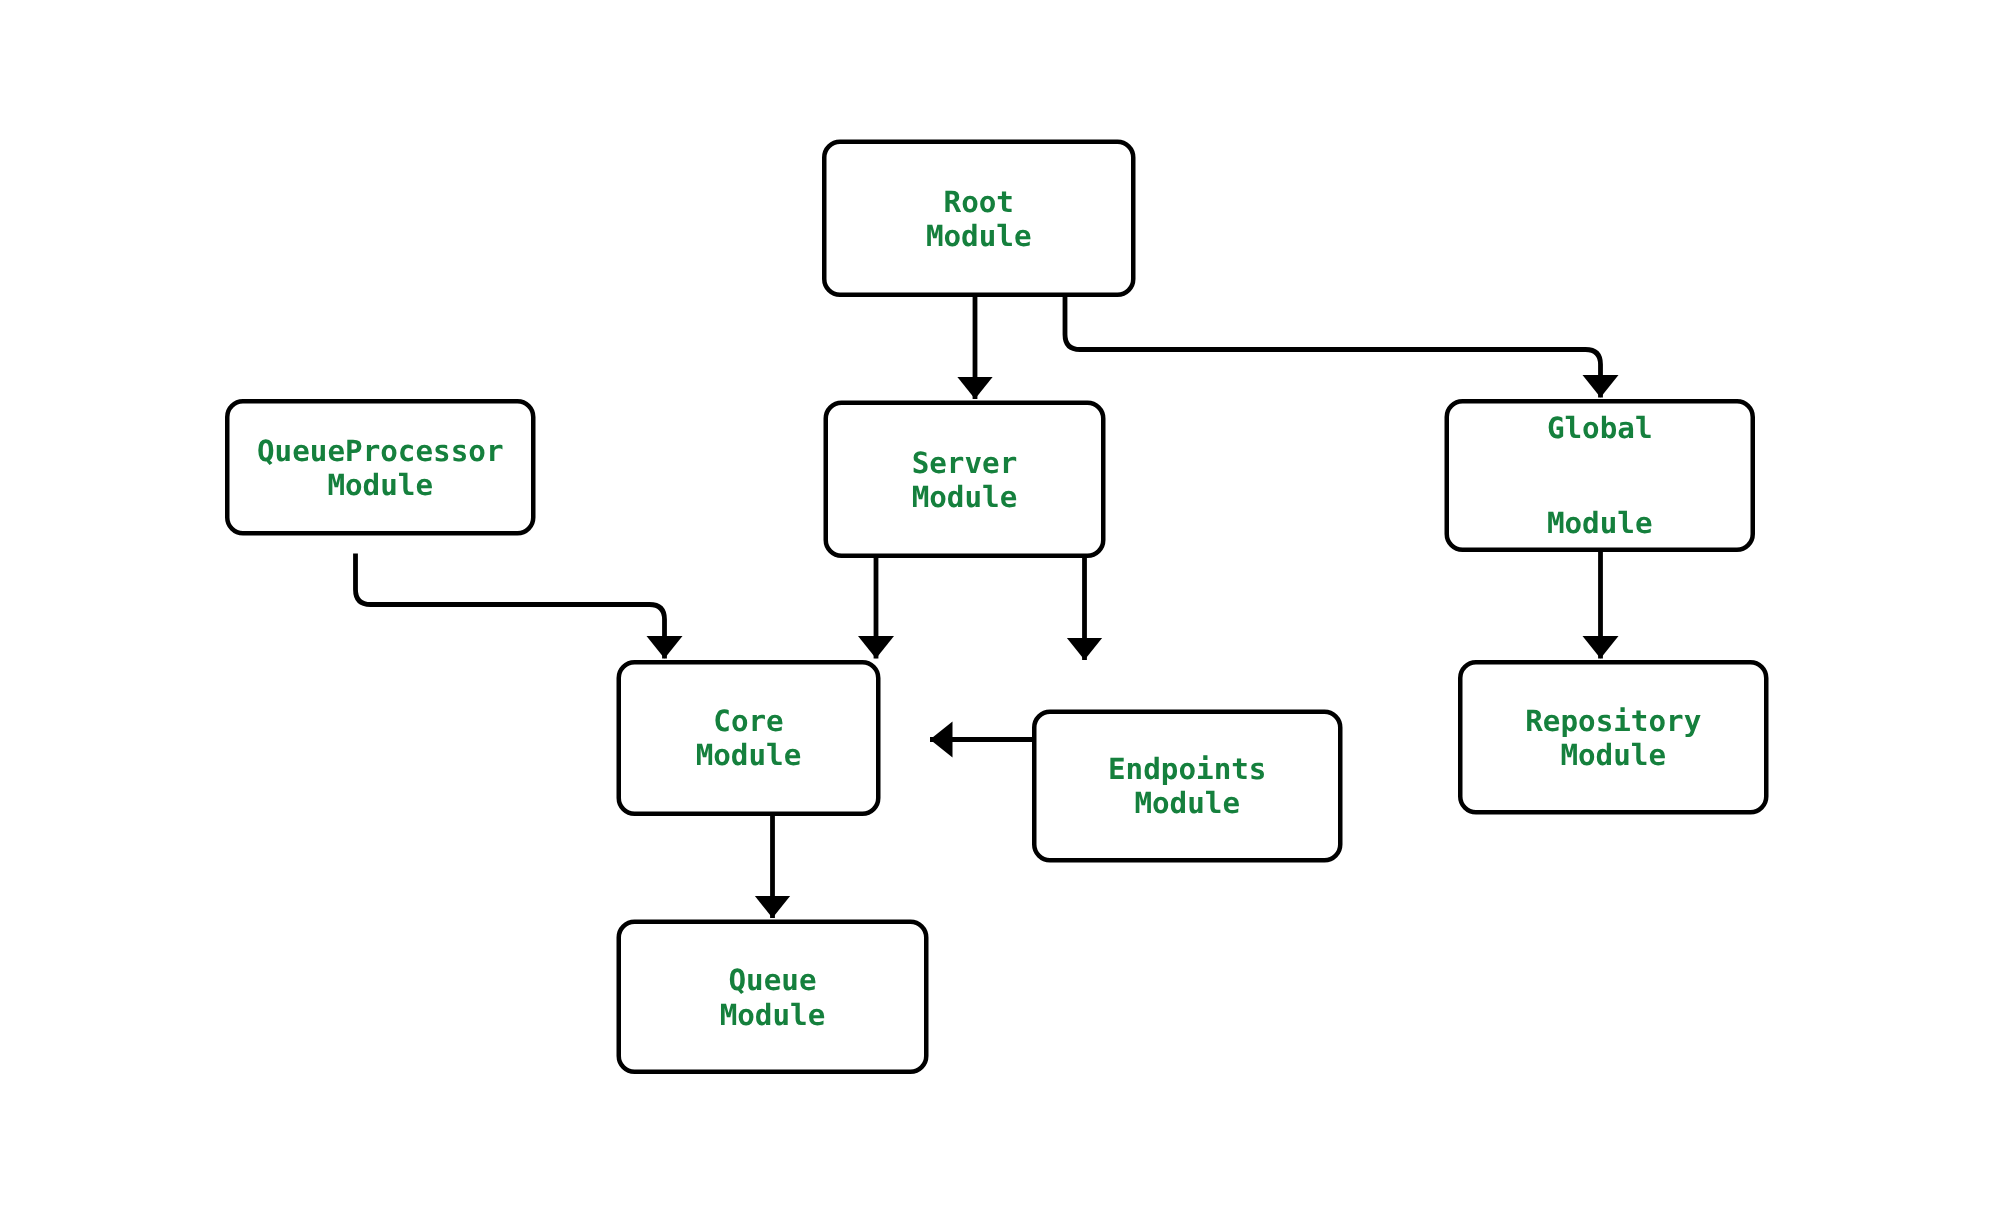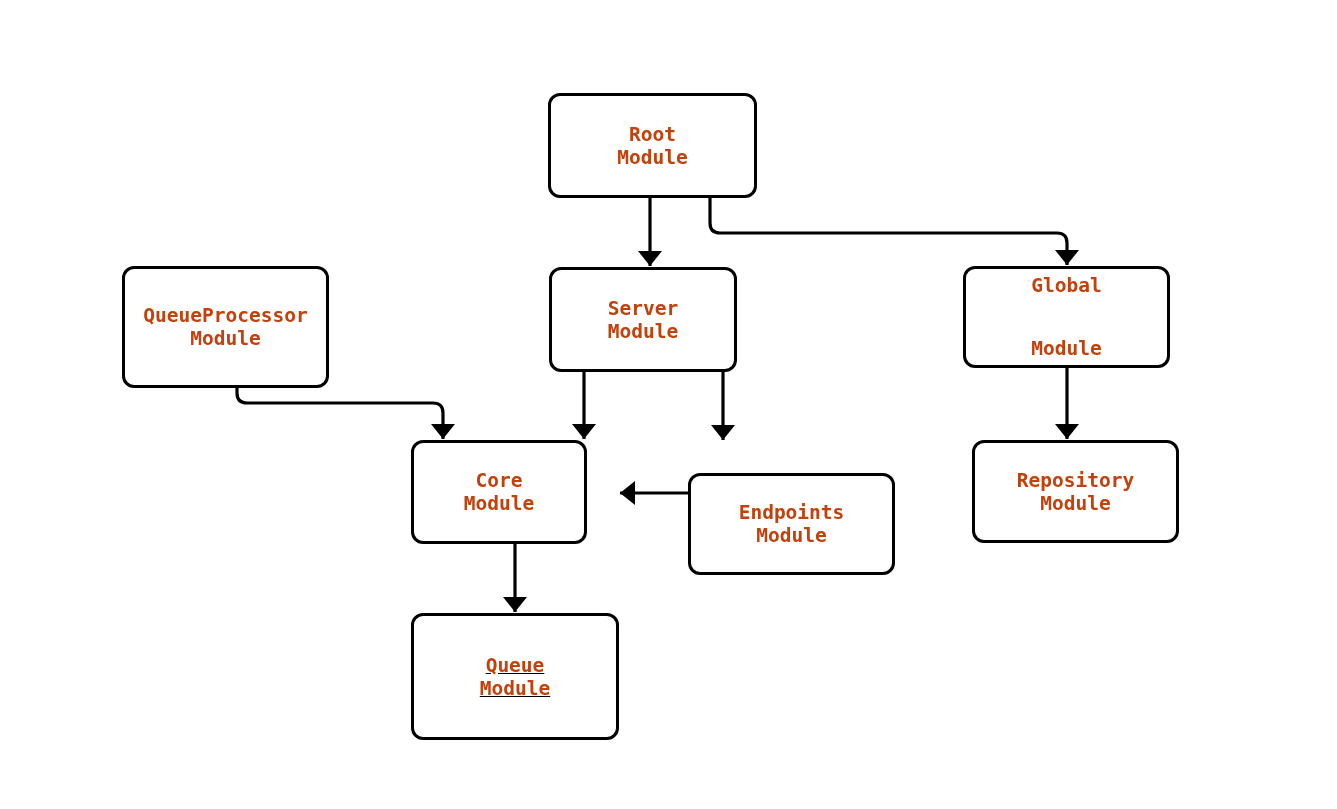--- a/index.html
+++ b/index.html
@@ -43,21 +43,21 @@
     display: flex;
     flex-direction: column;
     align-items: center;
     justify-content: center;
     text-align: center;
   }
   .node-line {
     font-weight: bold;
     font-size: 19.5px;
     line-height: 23px;
-    color: #c2410c;
+    color: #15803d;
     white-space: pre;
   }
 </style>
 </head>
 <body>
 
 <div class="canvas">
   <svg class="edge-layer" width="1337" height="809" viewBox="0 0 1337 809" xmlns="http://www.w3.org/2000/svg">
     <defs>
       <marker id="arrowhead" viewBox="0 0 16 28" refX="15" refY="14" markerWidth="16" markerHeight="28" markerUnits="userSpaceOnUse" orient="auto">
@@ -73,21 +73,21 @@
         <path d="M688,493 L620,493" class="edge" stroke="#000000" marker-end="url(#arrowhead)"></path>
         <path d="M515,544 L515,612" class="edge" stroke="#000000" marker-end="url(#arrowhead)"></path>
         <path d="M1067,368 L1067,439" class="edge" stroke="#000000" marker-end="url(#arrowhead)"></path>
       </g>
   </svg>
   <div class="node-layer">
       <div class="node" style="left: 548px; top: 93px; width: 209px; height: 105px;">
         <div class="node-line">Root</div>
         <div class="node-line">Module</div>
       </div>
-      <div class="node" style="left: 122px; top: 266px; width: 207px; height: 122px;">
+      <div class="node" style="left: 150px; top: 266px; width: 207px; height: 91px;">
         <div class="node-line">QueueProcessor</div>
         <div class="node-line">Module</div>
       </div>
       <div class="node" style="left: 549px; top: 267px; width: 188px; height: 105px;">
         <div class="node-line">Server</div>
         <div class="node-line">Module</div>
       </div>
       <div class="node" style="left: 963px; top: 266px; width: 207px; height: 102px; gap: 40px;">
         <div class="node-line">Global</div>
         <div class="node-line">Module</div>
@@ -97,18 +97,18 @@
         <div class="node-line">Module</div>
       </div>
       <div class="node" style="left: 688px; top: 441px; width: 207px; height: 102px; margin-top: 32px;">
         <div class="node-line">Endpoints</div>
         <div class="node-line">Module</div>
       </div>
       <div class="node" style="left: 972px; top: 440px; width: 207px; height: 103px;">
         <div class="node-line">Repository</div>
         <div class="node-line">Module</div>
       </div>
-      <div class="node" style="left: 411px; top: 613px; width: 208px; height: 127px; text-decoration: underline;">
+      <div class="node" style="left: 411px; top: 613px; width: 208px; height: 103px;">
         <div class="node-line">Queue</div>
         <div class="node-line">Module</div>
       </div>
     </div>
 </div>
 
 </body></html>

